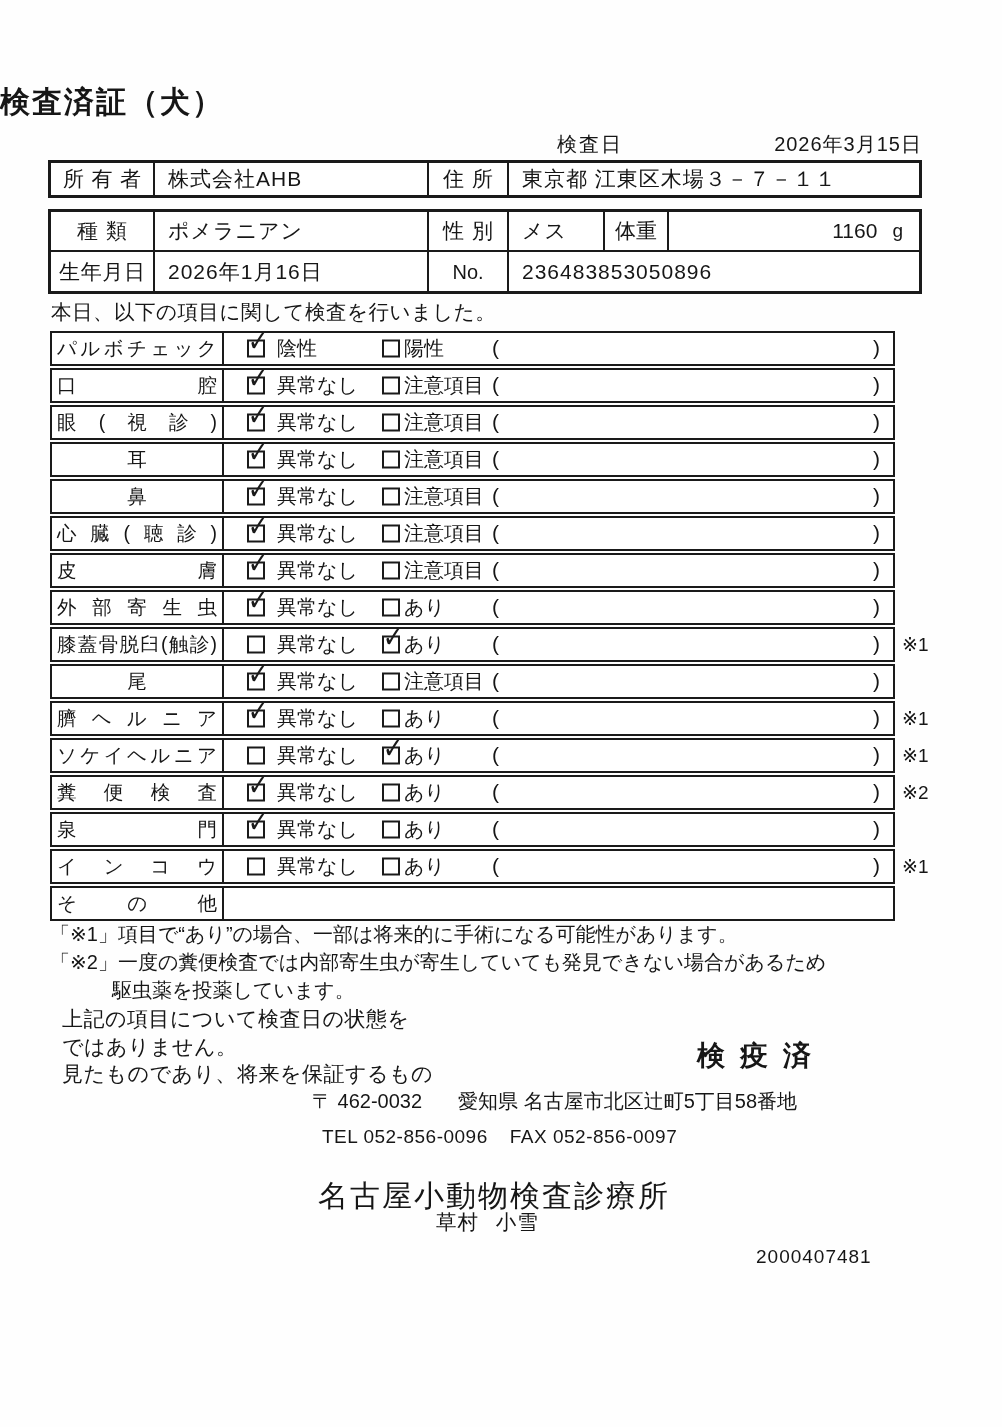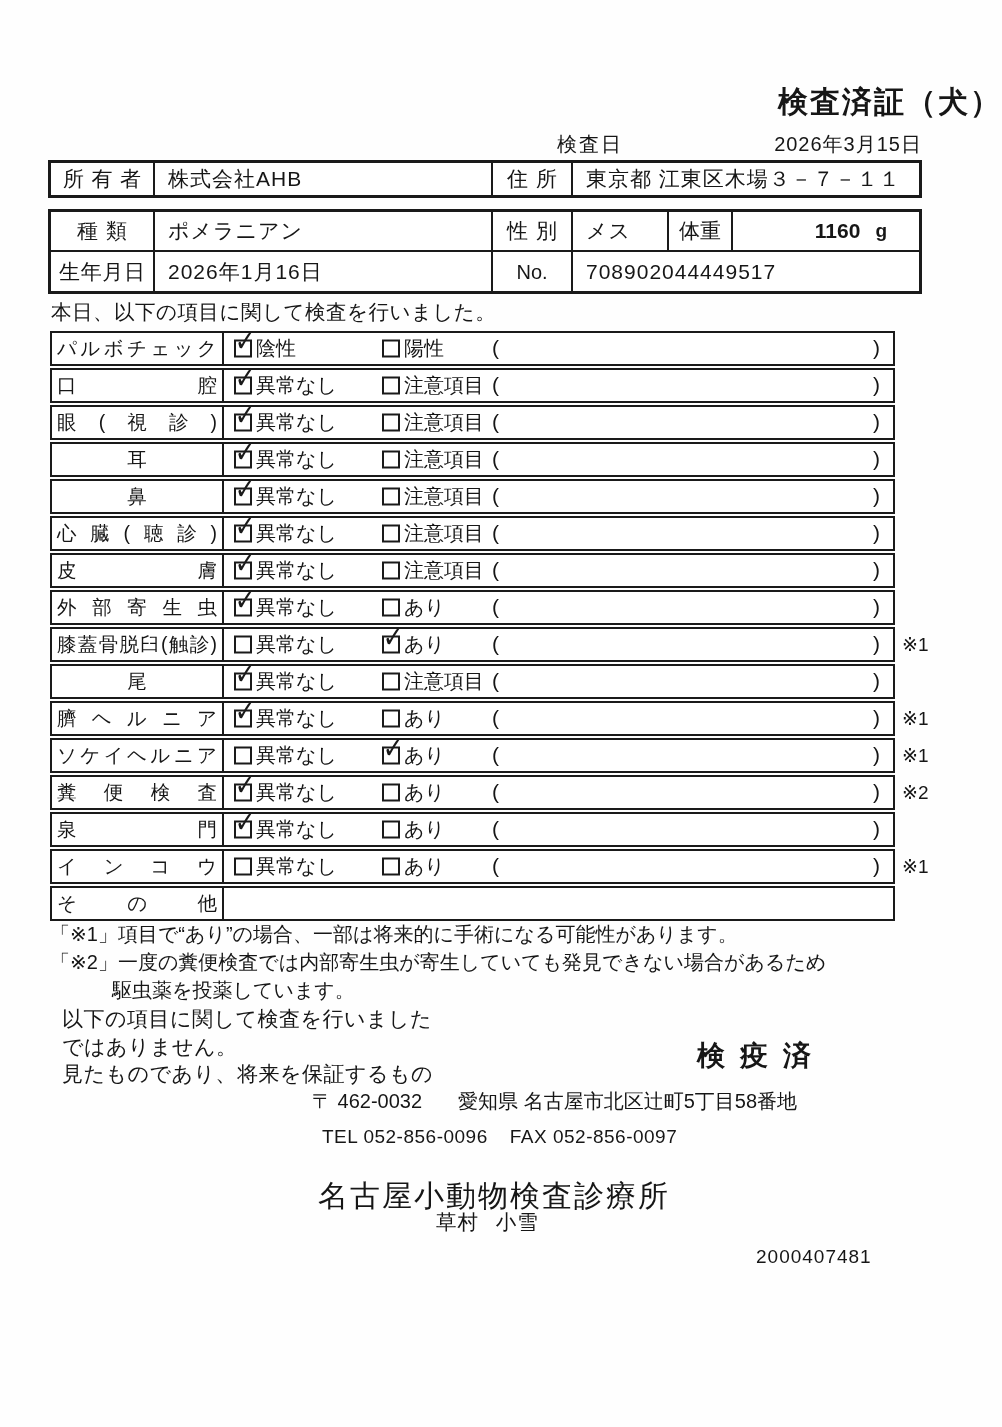--- a/index.html
+++ b/index.html
@@ -7,45 +7,45 @@
     position:relative;
     width:1002px;height:1427px;
     background:#fefefe;
     font-family:"Liberation Sans","DejaVu Sans",sans-serif;
     color:#161616;
     overflow:hidden;
   }
   .abs{position:absolute;}
 
   
-  .title{top:82px;left:0;width:100%;text-align:right;font-size:30px;font-weight:600;letter-spacing:2px;}
+  .title{top:82px;left:0;width:100%;text-align:left;font-size:30px;font-weight:600;letter-spacing:2px;}
 
   
   .date-row{top:131px;left:48px;width:874px;height:26px;font-size:20px;}
   .date-row .dlabel{position:absolute;left:509px;top:0;letter-spacing:2px;}
   .date-row .dvalue{position:absolute;right:0;top:0;letter-spacing:1px;}
 
   
   .tbl{border:3px solid #1a1a1a;box-sizing:border-box;background:#fff;}
   .trow{display:flex;box-sizing:border-box;}
   .cell{border-right:2px solid #1a1a1a;box-sizing:border-box;display:flex;align-items:center;font-size:21px;overflow:hidden;}
   .cell.last{border-right:none;}
   .val{padding-left:13px;letter-spacing:1px;}
   .tblA{top:160px;left:48px;width:874px;height:38px;}
   .tblA .trow{height:100%;}
   .tblB{top:209px;left:48px;width:874px;height:85px;}
   .tblB .trow{height:40px;}
   .tblB .trow.first{border-bottom:2px solid #1a1a1a;}
   .w-lab1{width:104px;}
-  .w-val1{width:338px;}
+  .w-val1{width:274px;}
   .w-lab2{width:80px;}
   .w-sex{width:96px;}
   .w-wlab{width:64px;}
   .w-rest{flex:1;}
-  .weight-cell{justify-content:flex-end;padding-right:32px;font-weight:bold;}
+  .weight-cell{justify-content:flex-end;padding-right:16px;}
   .weight-cell .unit{margin-left:15px;font-size:19px;}
   .no-cell{justify-content:center;font-size:20px;}
 
   
   [data-spread]{display:flex;justify-content:space-between;align-items:center;}
   [data-spread].single{justify-content:center;}
   .pad12{padding:0 12px;}
   .pad26{padding:0 26px;}
   .pad14{padding:0 14px;}
   .pad10{padding:0 10px;}
@@ -53,21 +53,21 @@
 
   
   .intro{top:298px;left:51px;font-size:20.5px;letter-spacing:0.5px;}
 
   
   .ctable{top:331px;left:50px;width:845px;display:flex;flex-direction:column;gap:2.5px;}
   .crow{position:relative;height:34.5px;border:2.5px solid #1a1a1a;box-sizing:border-box;display:flex;background:#fff;}
   .clabel{width:172px;border-right:2px solid #1a1a1a;box-sizing:border-box;padding:0 5px;font-size:19.5px;flex-shrink:0;}
   .copts{flex:1;position:relative;font-size:20px;}
   .opt{position:absolute;top:50%;transform:translateY(-50%);white-space:nowrap;display:flex;align-items:center;}
-  .opt.o1{left:10px;}
+  .opt.o1{left:23px;gap:8px;}
   .opt.o2{left:130px;padding-left:28px;}
   .paren{position:absolute;top:50%;transform:translateY(-50%);font-size:21px;}
   .paren.po{left:268px;}
   .paren.pc{right:13px;}
   .cb{display:inline-block;width:14px;height:14px;border:2.5px solid #1a1a1a;margin-right:4px;position:relative;flex-shrink:0;}
   .cb.checked::after{
     content:"✓";
     position:absolute;left:-3px;top:-15px;
     font-size:29px;line-height:1;font-weight:400;color:#1a1a1a;
     transform:scaleX(0.85);
@@ -145,21 +145,21 @@
     </div>
     <div class="trow">
       <div class="cell w-lab1 pad8" data-spread="">
           <span>生</span>
           <span>年</span>
           <span>月</span>
           <span>日</span>
         </div>
       <div class="cell w-val1 val">2026年1月16日</div>
       <div class="cell w-lab2 no-cell">No.</div>
-      <div class="cell w-rest last val" style="flex:1">708902044449517</div>
+      <div class="cell w-rest last val" style="flex:1">236483853050896</div>
     </div>
   </div>
 
   <div class="abs intro">本日、以下の項目に関して検査を行いました。</div>
 
   <div class="abs ctable">
     <div class="crow">
       <div class="clabel" data-spread="">
           <span>パ</span>
           <span>ル</span>
@@ -506,21 +506,21 @@
     </div>
   </div>
 
   <div class="abs footnotes">
     <div class="fline1">「※1」項目で“あり”の場合、一部は将来的に手術になる可能性があります。</div>
     <div class="fline2">「※2」一度の糞便検査では内部寄生虫が寄生していても発見できない場合があるため</div>
     <div class="fline3">駆虫薬を投薬しています。</div>
   </div>
 
   <div class="abs disclaimer">
-    <div>以下の項目に関して検査を行いました</div>
+    <div>上記の項目について検査日の状態を</div>
     <div>ではありません。</div>
     <div>見たものであり、将来を保証するもの</div>
   </div>
 
   <div class="abs stamp">検疫済</div>
 
   <div class="abs addr-line">
     <span class="postal">〒 462-0032</span><span>愛知県 名古屋市北区辻町5丁目58番地</span>
   </div>
 

